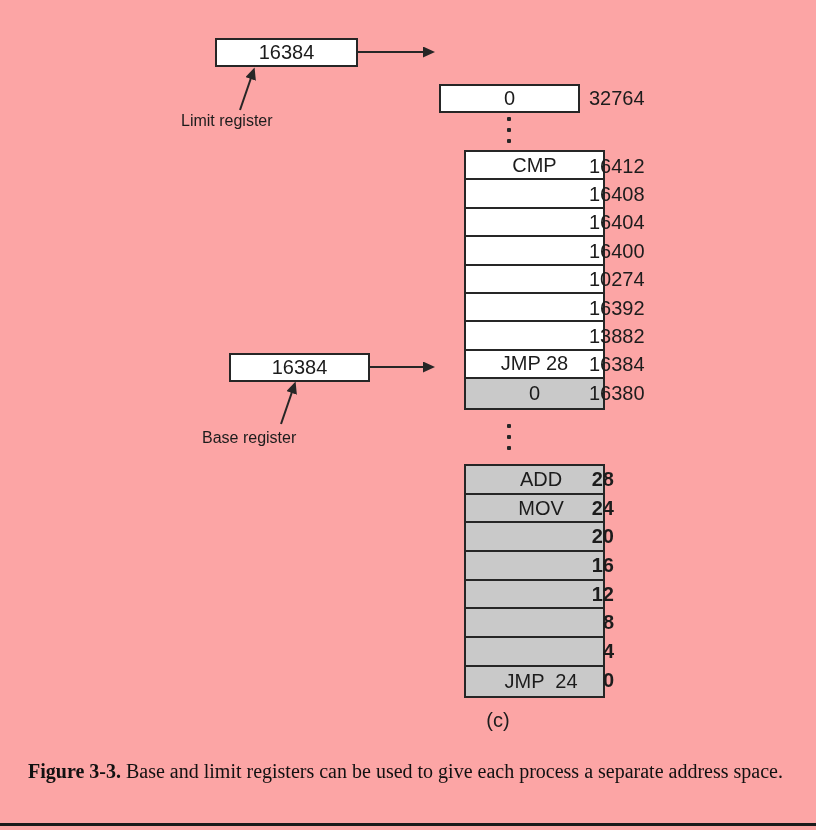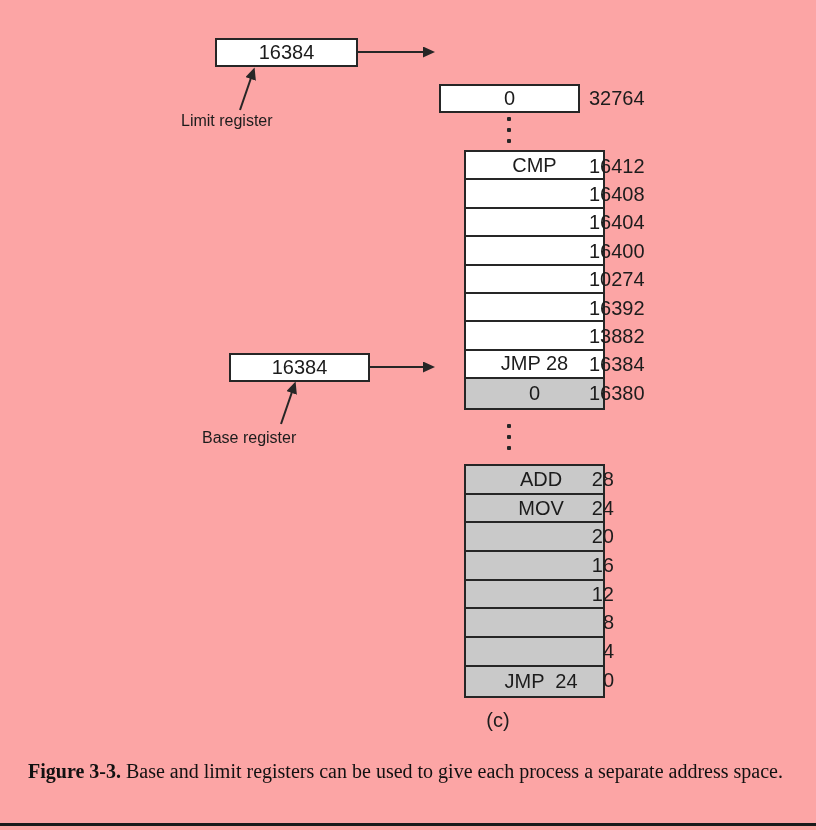--- a/index.html
+++ b/index.html
@@ -44,21 +44,21 @@
   .mrow:last-child{border-bottom:none;}
   .mrow.shaded{background:var(--shaded-cell,#c9c9c9);}
   .ctext{white-space:pre;}
 
   .addr-single{
     position:absolute;left:589px;top:84px;height:29px;display:flex;align-items:center;
     font-size:20px;
   }
   .addr-col{position:absolute;left:589px;font-size:20px;}
   .addr-col.upper{top:152px;}
-  .addr-col.lower{top:465px;}
+  .addr-col.lower{top:465px;font-weight:bold;}
   .addr-col.upper .arow{height:28.4px;display:flex;align-items:center;}
   .addr-col.lower .arow{height:28.7px;display:flex;align-items:center;justify-content:flex-end;width:25px;}
 
   .vdots{position:absolute;left:507px;display:flex;flex-direction:column;gap:7px;}
   .vdots.upper{top:117px;}
   .vdots.lower{top:424px;}
   .vdots .dot{width:4px;height:4px;background:var(--line,#262626);border-radius:1px;}
 
   .panel-label{position:absolute;left:437px;top:709px;width:122px;text-align:center;font-size:20px;}
 

